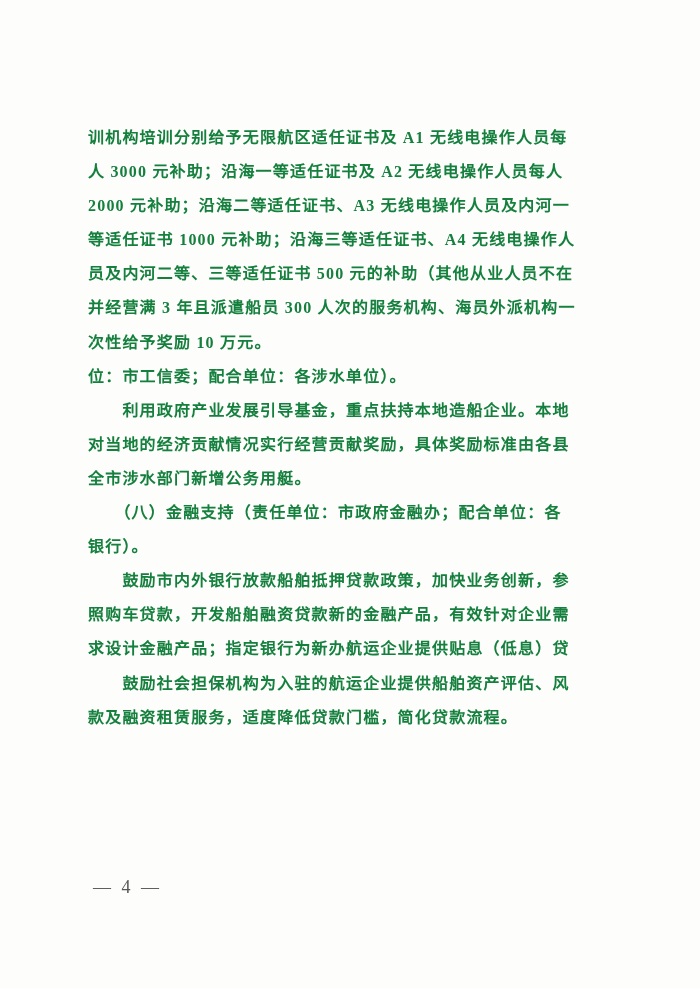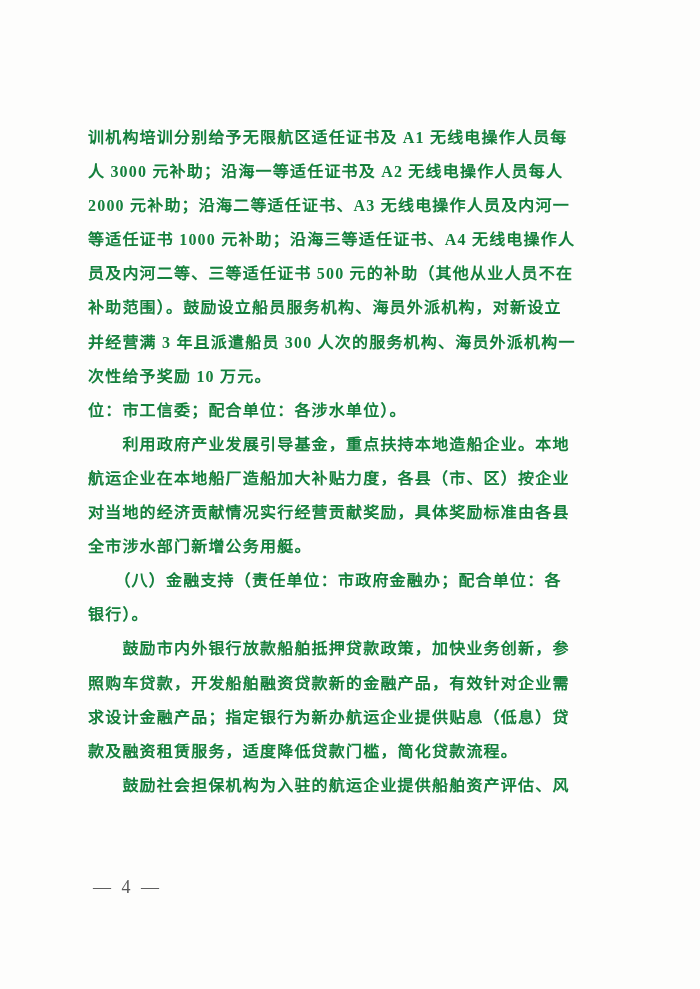--- a/index.html
+++ b/index.html
@@ -43,30 +43,28 @@
 </head>
 <body>
 
 <div class="page">
   <div class="text-block">
     <div class="line">训机构培训分别给予无限航区适任证书及 A1 无线电操作人员每</div>
     <div class="line">人 3000 元补助；沿海一等适任证书及 A2 无线电操作人员每人</div>
     <div class="line">2000 元补助；沿海二等适任证书、A3 无线电操作人员及内河一</div>
     <div class="line">等适任证书 1000 元补助；沿海三等适任证书、A4 无线电操作人</div>
     <div class="line">员及内河二等、三等适任证书 500 元的补助（其他从业人员不在</div>
-    <div class="line">补助范围）。鼓励设立船员服务机构、海员外派机构，对新设立</div>
     <div class="line">并经营满 3 年且派遣船员 300 人次的服务机构、海员外派机构一</div>
     <div class="line">次性给予奖励 10 万元。</div>
     <div class="line">位：市工信委；配合单位：各涉水单位）。</div>
     <div class="line">　　利用政府产业发展引导基金，重点扶持本地造船企业。本地</div>
-    <div class="line">航运企业在本地船厂造船加大补贴力度，各县（市、区）按企业</div>
     <div class="line">对当地的经济贡献情况实行经营贡献奖励，具体奖励标准由各县</div>
     <div class="line">全市涉水部门新增公务用艇。</div>
     <div class="line">　　（八）金融支持（责任单位：市政府金融办；配合单位：各</div>
     <div class="line">银行）。</div>
     <div class="line">　　鼓励市内外银行放款船舶抵押贷款政策，加快业务创新，参</div>
     <div class="line">照购车贷款，开发船舶融资贷款新的金融产品，有效针对企业需</div>
     <div class="line">求设计金融产品；指定银行为新办航运企业提供贴息（低息）贷</div>
+    <div class="line">　　鼓励社会担保机构为入驻的航运企业提供船舶资产评估、风</div>
     <div class="line">款及融资租赁服务，适度降低贷款门槛，简化贷款流程。</div>
-    <div class="line">　　鼓励社会担保机构为入驻的航运企业提供船舶资产评估、风</div>
   </div>
   <div class="page-number">— 4 —</div>
 </div>
 
 </body></html>

